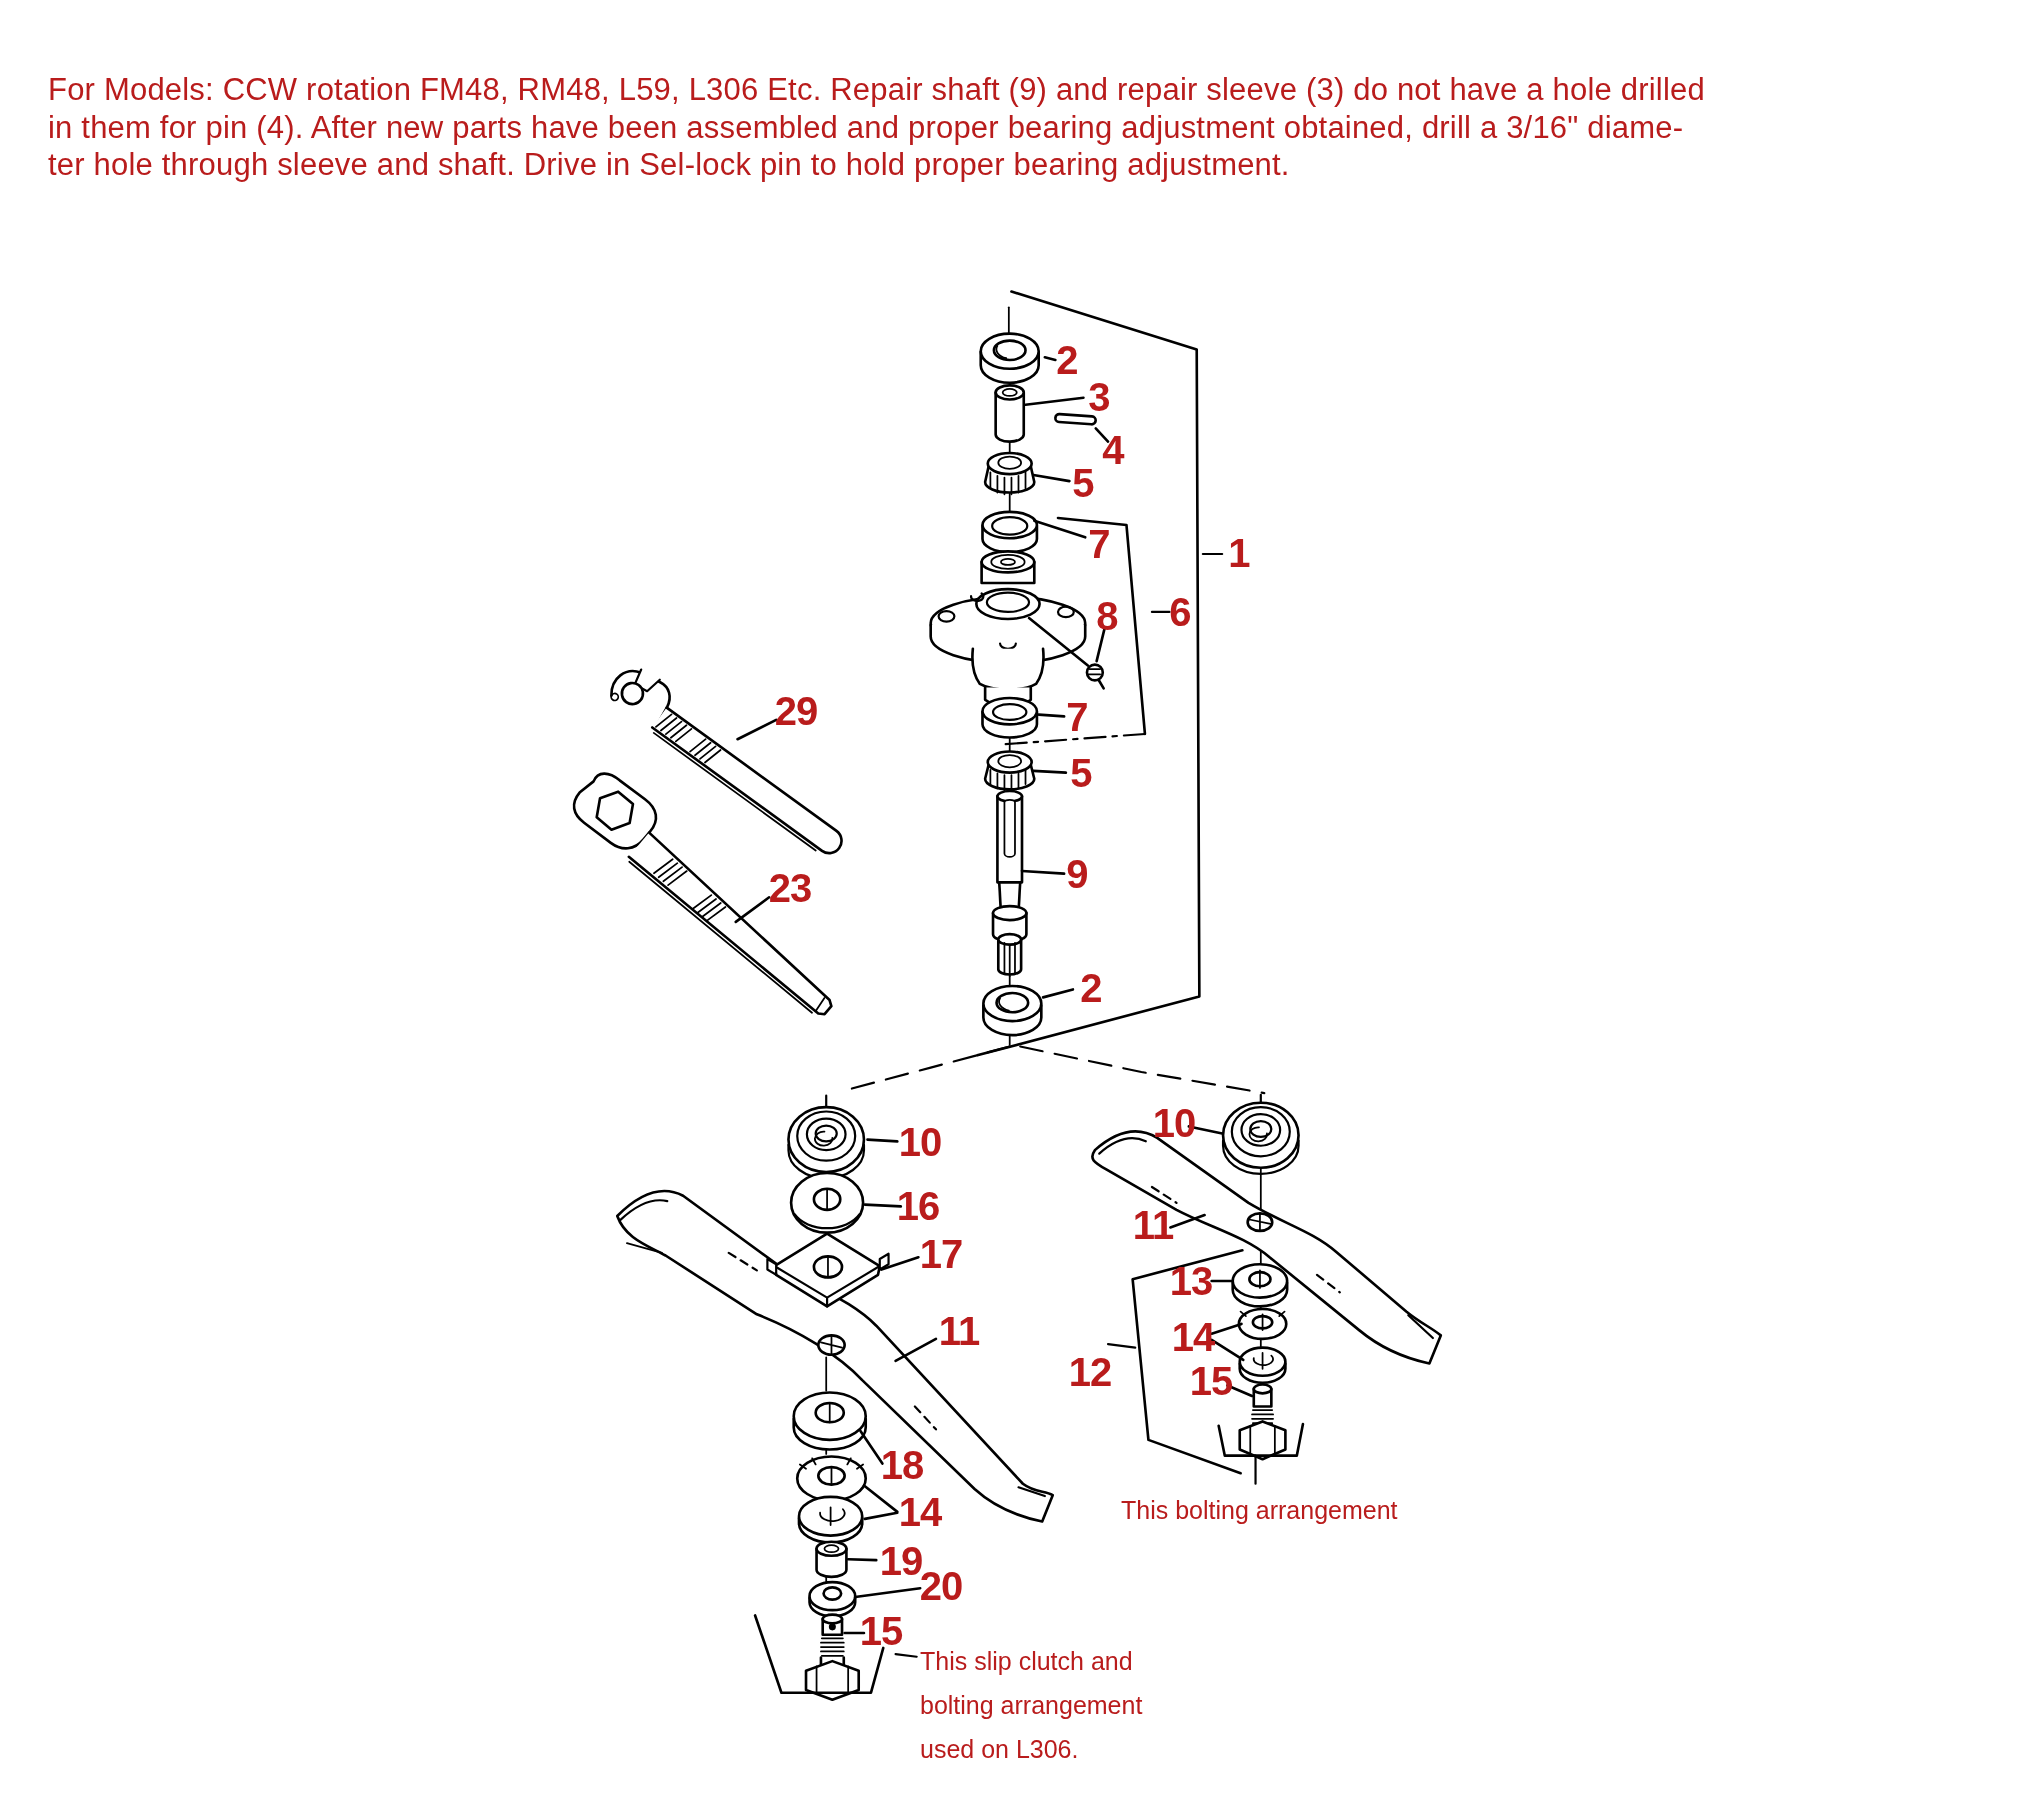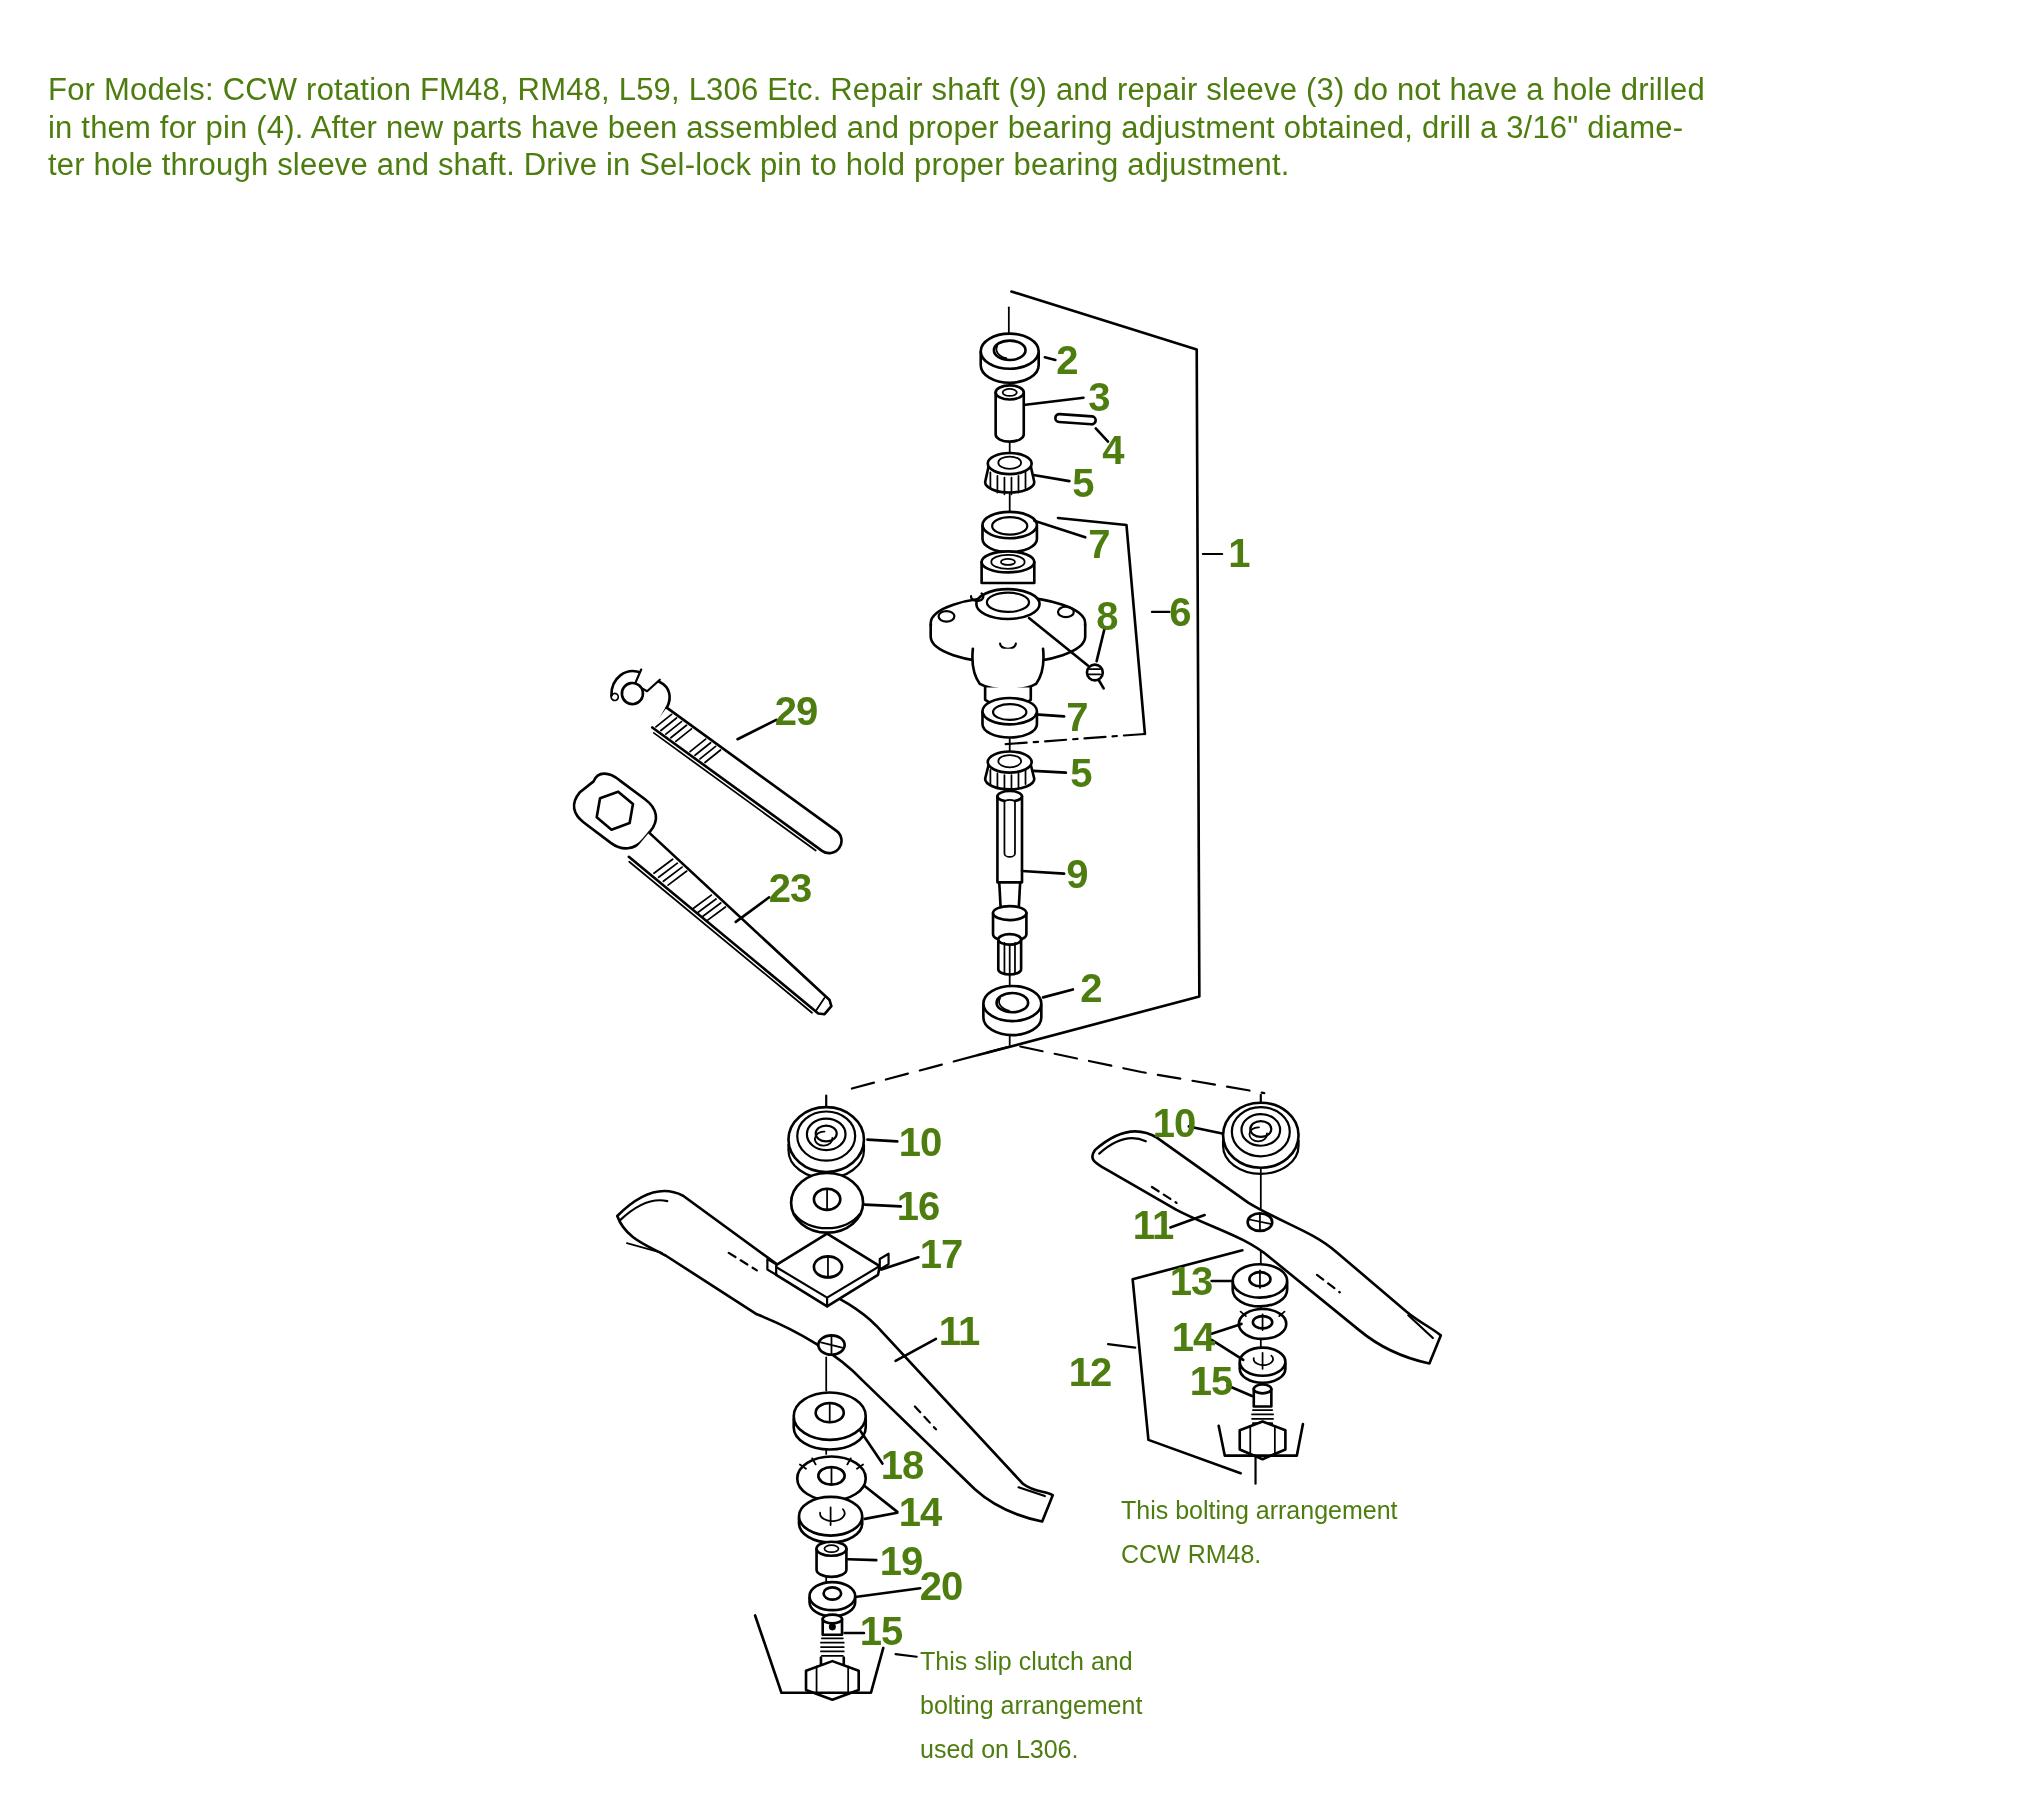--- a/index.html
+++ b/index.html
@@ -1,17 +1,17 @@
 <!DOCTYPE html>
 <html style="font-size:14px"><head>
 <meta charset="utf-8">
 <style>
   html,body{margin:0;padding:0;background:#fff;}
   #page{position:relative;width:2044px;height:1785px;background:#fff;overflow:hidden;
-        font-family:"Liberation Sans",sans-serif;color:#4d7c0f;}
+        font-family:"Liberation Sans",sans-serif;color:#b91c1c;}
   #art{position:absolute;left:0;top:0;}
   #art *{stroke:#000;stroke-width:3;fill:none;stroke-linecap:round;stroke-linejoin:round;}
   #art .wf{fill:#fff;}
   #art .bf{fill:#000;stroke:none;}
   #art .thin{stroke-width:2;}
   #art .t25{stroke-width:2.5;}
   #art .dash{stroke-dasharray:26 14;}
   #art .dashdot{stroke-dasharray:24 8 5 8;}
   .header-line{position:absolute;left:48px;white-space:nowrap;
                font-size:31px;font-weight:400;letter-spacing:0.2px;}
@@ -366,21 +366,20 @@
       <div class="callout" style="left: 1174px; top: 1123px;">10</div>
       <div class="callout" style="left: 1153px; top: 1225px;">11</div>
       <div class="callout" style="left: 1191px; top: 1281px;">13</div>
       <div class="callout" style="left: 1090px; top: 1344px; margin-top: 28px;">12</div>
       <div class="callout" style="left: 1193px; top: 1337px;">14</div>
       <div class="callout" style="left: 1211px; top: 1381px;">15</div>
     </div>
 
   <div class="note" style="left:1121px;top:1488px">
     <div>This bolting arrangement</div>
-    <div>CCW RM48.</div>
   </div>
   <div class="note" style="left:920px;top:1639px">
     <div>This slip clutch and</div>
     <div>bolting arrangement</div>
     <div>used on L306.</div>
   </div>
 
 </div>
 
 

